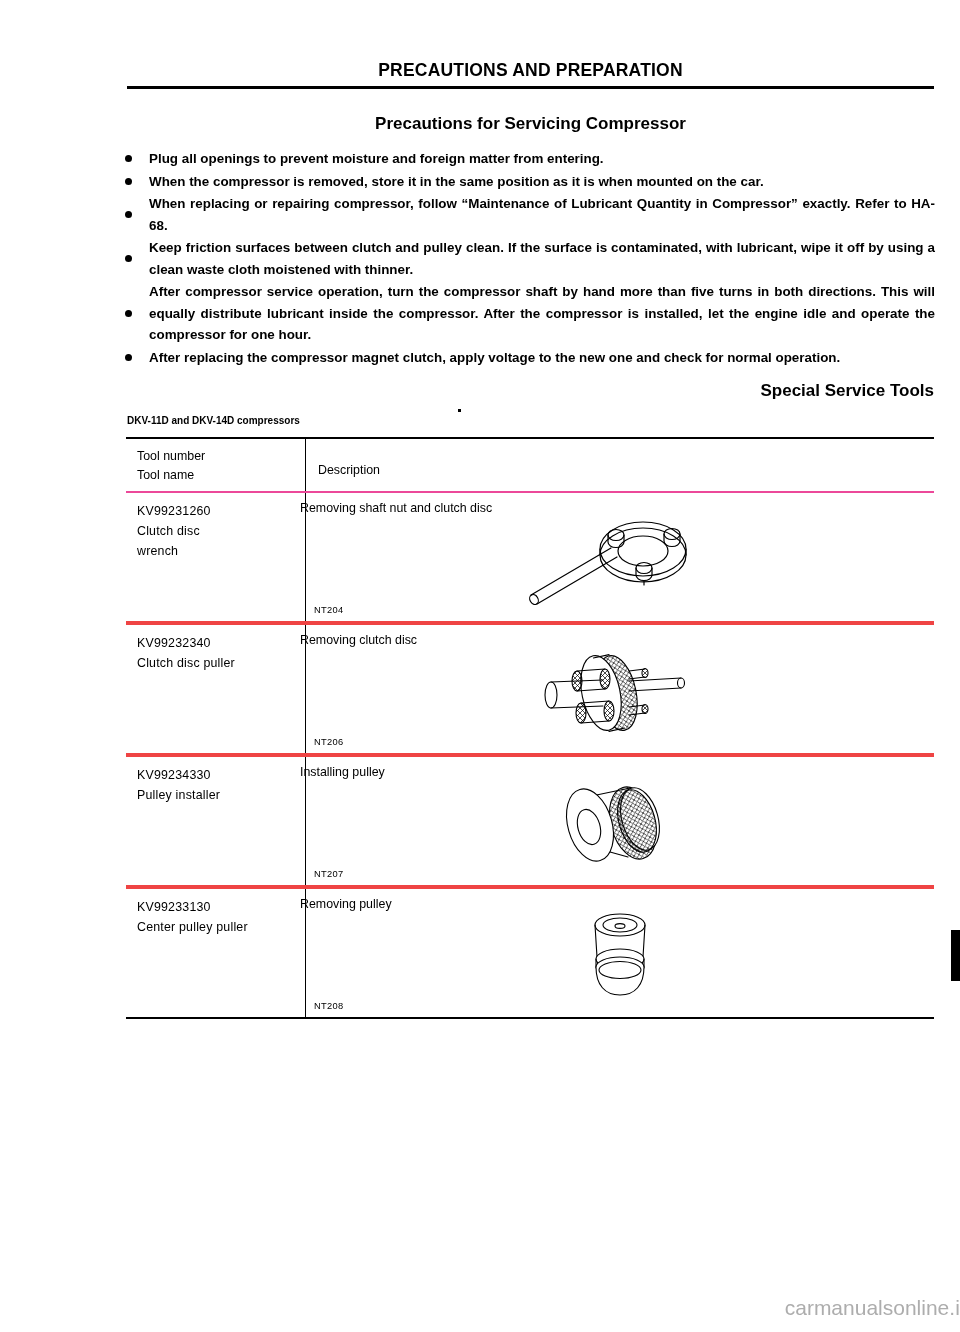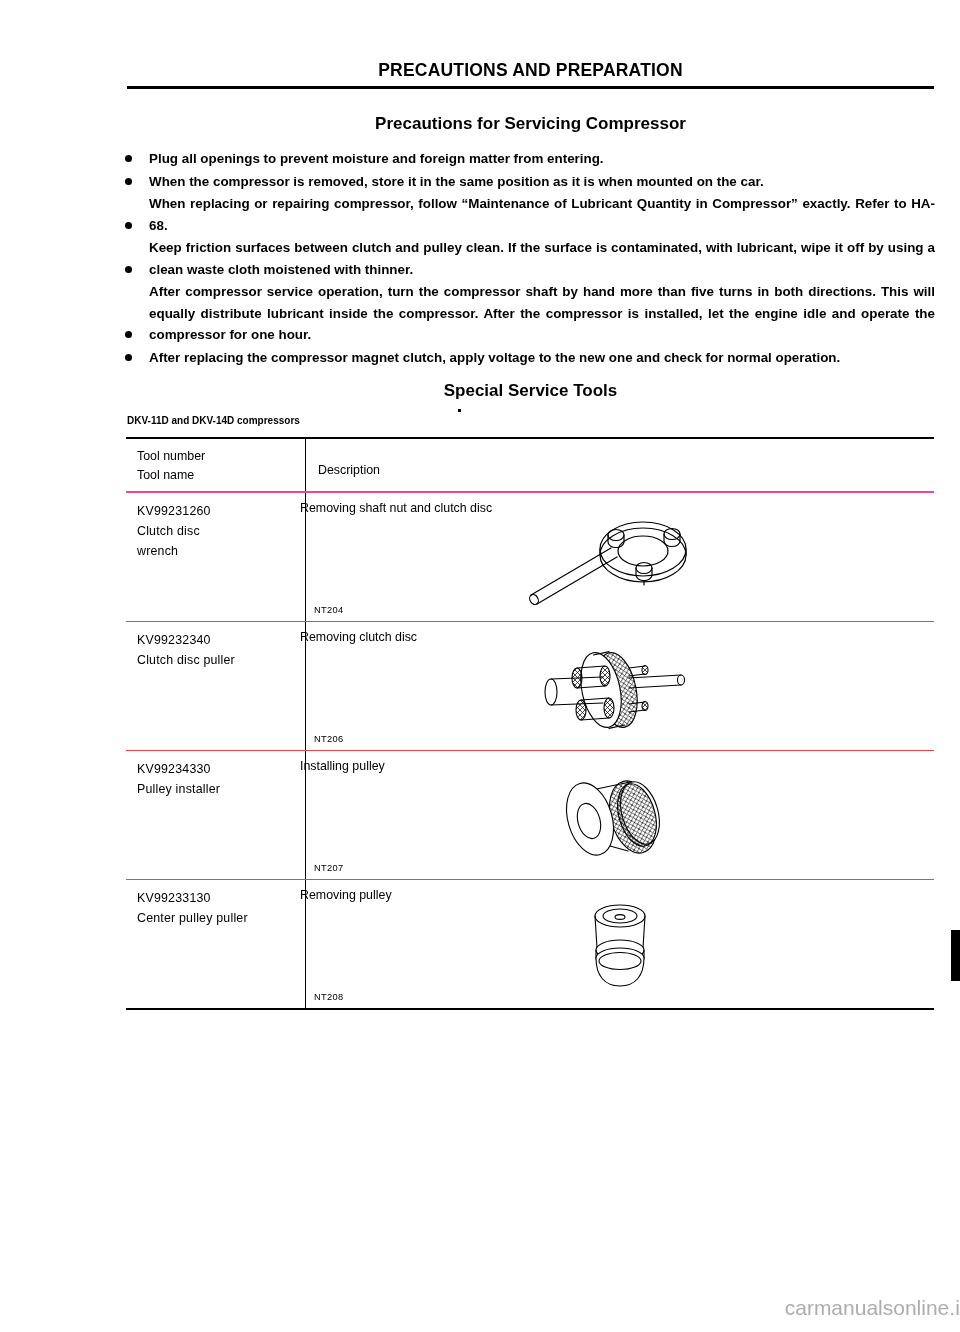--- a/index.html
+++ b/index.html
@@ -52,42 +52,42 @@
   .section-title {
     position: absolute;
     left: 86px;
     width: 807px;
     text-align: center;
     font-size: 17px;
     font-weight: bold;
     color: #000;
   }
   #precaution-title { top: 114px; }
-  #sst-title { top: 381px; }
+  #sst-title { top: 381px; text-align: right; }
 
   
   .stray-dot {
     position: absolute;
     left: 417px;
     top: 409px;
     width: 3px;
     height: 3px;
     background: #000;
   }
 
   
   .bullet-list {
     position: absolute;
     left: 84px;
     top: 148px;
     width: 810px;
   }
   .bullet-item {
     display: flex;
-    align-items: flex-end;
+    align-items: center;
     margin-bottom: 1px;
   }
   .bullet-mark {
     flex: 0 0 auto;
     width: 24px;
     font-size: 13px;
     line-height: 21.5px;
     text-align: left;
     color: #000;
   }
@@ -132,21 +132,21 @@
     border-bottom: 2.5px solid #000;
     box-sizing: border-box;
   }
   .table-head-row {
     display: flex;
     border-bottom: 2px solid #ec4899;
     min-height: 52px;
   }
   .table-row {
     display: flex;
-    border-bottom: 1px solid #ef4444;
+    border-bottom: 4px solid #ef4444;
     min-height: 128px;
   }
   .table-row:last-child { border-bottom: none; }
 
   .col-tool {
     flex: 0 0 180px;
     padding: 8px 0 6px 11px;
     box-sizing: border-box;
     border-right: 1.3px solid #000;
     position: relative;

